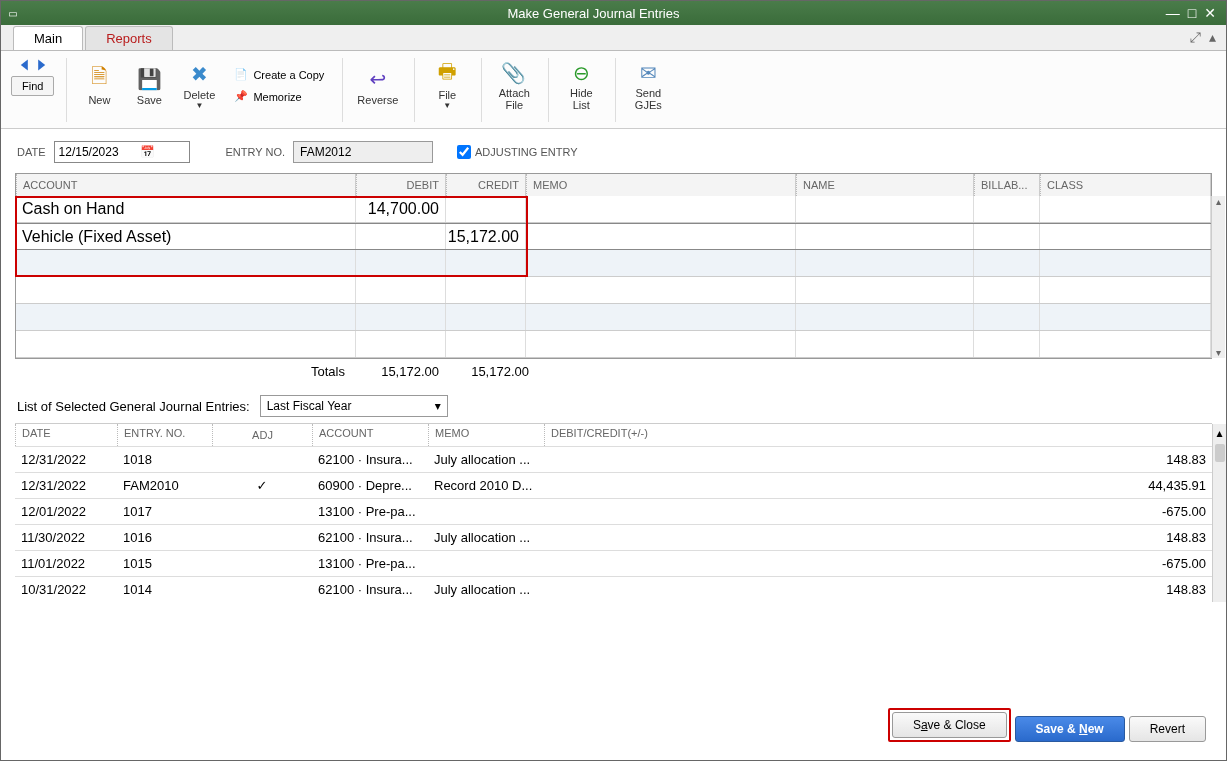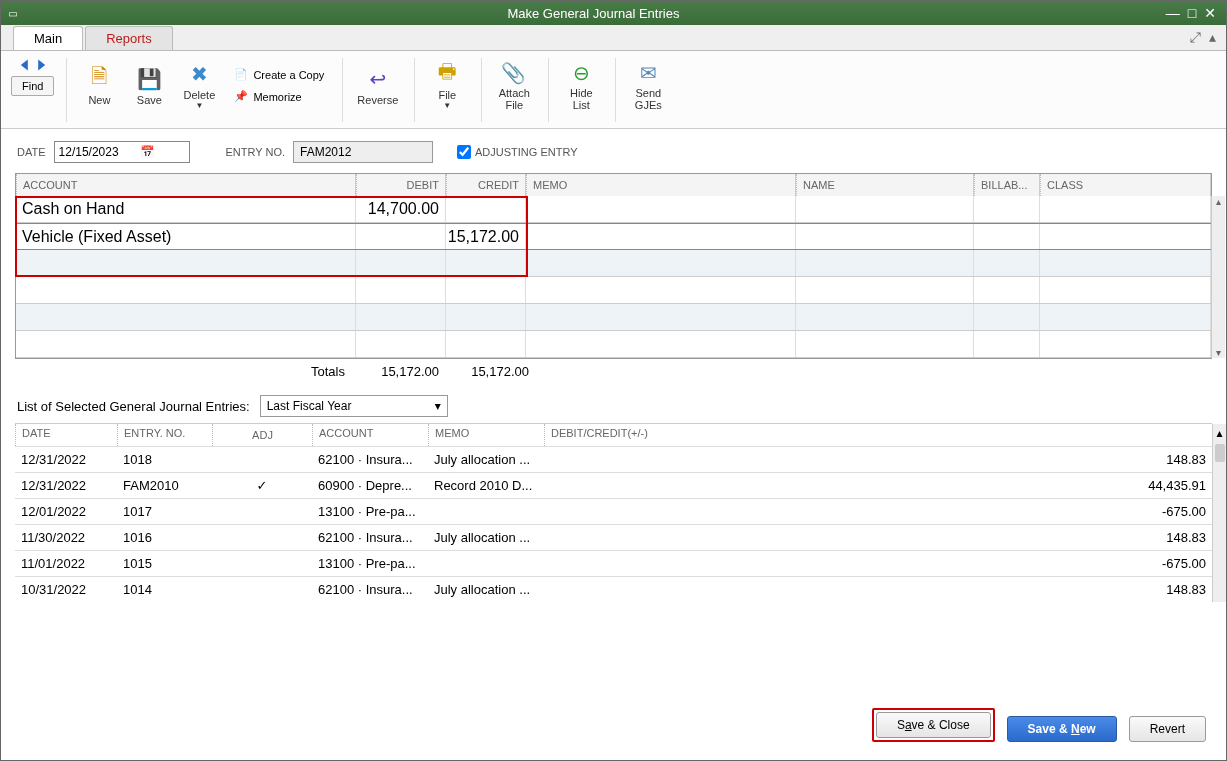--- a/index.html
+++ b/index.html
@@ -51,21 +51,21 @@
 .list-header { padding:12px 16px 6px; display:flex; align-items:center; gap:10px; font-size:13px;}
 .list-dropdown { width:188px; height:22px; border:1px solid #999; background:#fff; display:flex; align-items:center; justify-content:space-between; padding:0 6px; font-size:12px;}
 .list-grid { margin:0 14px; border-top:1px solid #ccc; position:relative;}
 .lg-header { display:flex; height:22px; font-size:11px; color:#666;}
 .lg-header .lh { padding:3px 6px; border-left:1px dotted #bbb;}
 .lc-date{width:102px;} .lc-entry{width:95px;} .lc-adj{width:100px; display:flex; justify-content:center; align-items:center;} .lc-account{width:116px;} .lc-memo{width:116px;} .lc-dc{flex:1; text-align:right; padding-right:10px;}
 .lg-row { display:flex; height:26px; border-top:1px solid #ddd; font-size:13px; align-items:center;}
 .lg-row > div { padding:0 6px;}
 .lg-scroll { position:absolute; right:-14px; top:0; bottom:0; width:14px; background:#eee; border-left:1px solid #ccc; display:flex; flex-direction:column; align-items:center; padding-top:2px;}
 .lg-scroll .thumb { width:10px; height:18px; background:#ccc; border-radius:2px; margin-top:4px;}
-.footer { flex:1; display:flex; align-items:flex-end; justify-content:flex-end; padding:18px 20px; gap:12px;}
+.footer { flex:1; display:flex; align-items:flex-end; justify-content:flex-end; padding:18px 20px; gap:4px;}
 .btn { height:26px; padding:0 20px; border:1px solid #999; border-radius:3px; background:linear-gradient(#fafafa,#e5e5e5); font-size:12px; cursor:pointer; display:flex; align-items:center;}
 .btn.primary { background:linear-gradient(#4a8ae8,#2a6acc); color:#fff; border-color:#2a5aa0; font-weight:bold;}
 .save-close-highlight { border:2px solid #c00; padding:2px; border-radius:2px;}
 .under { text-decoration:underline;}
 </style>
 </head>
 <body>
 
 <div class="window">
 

